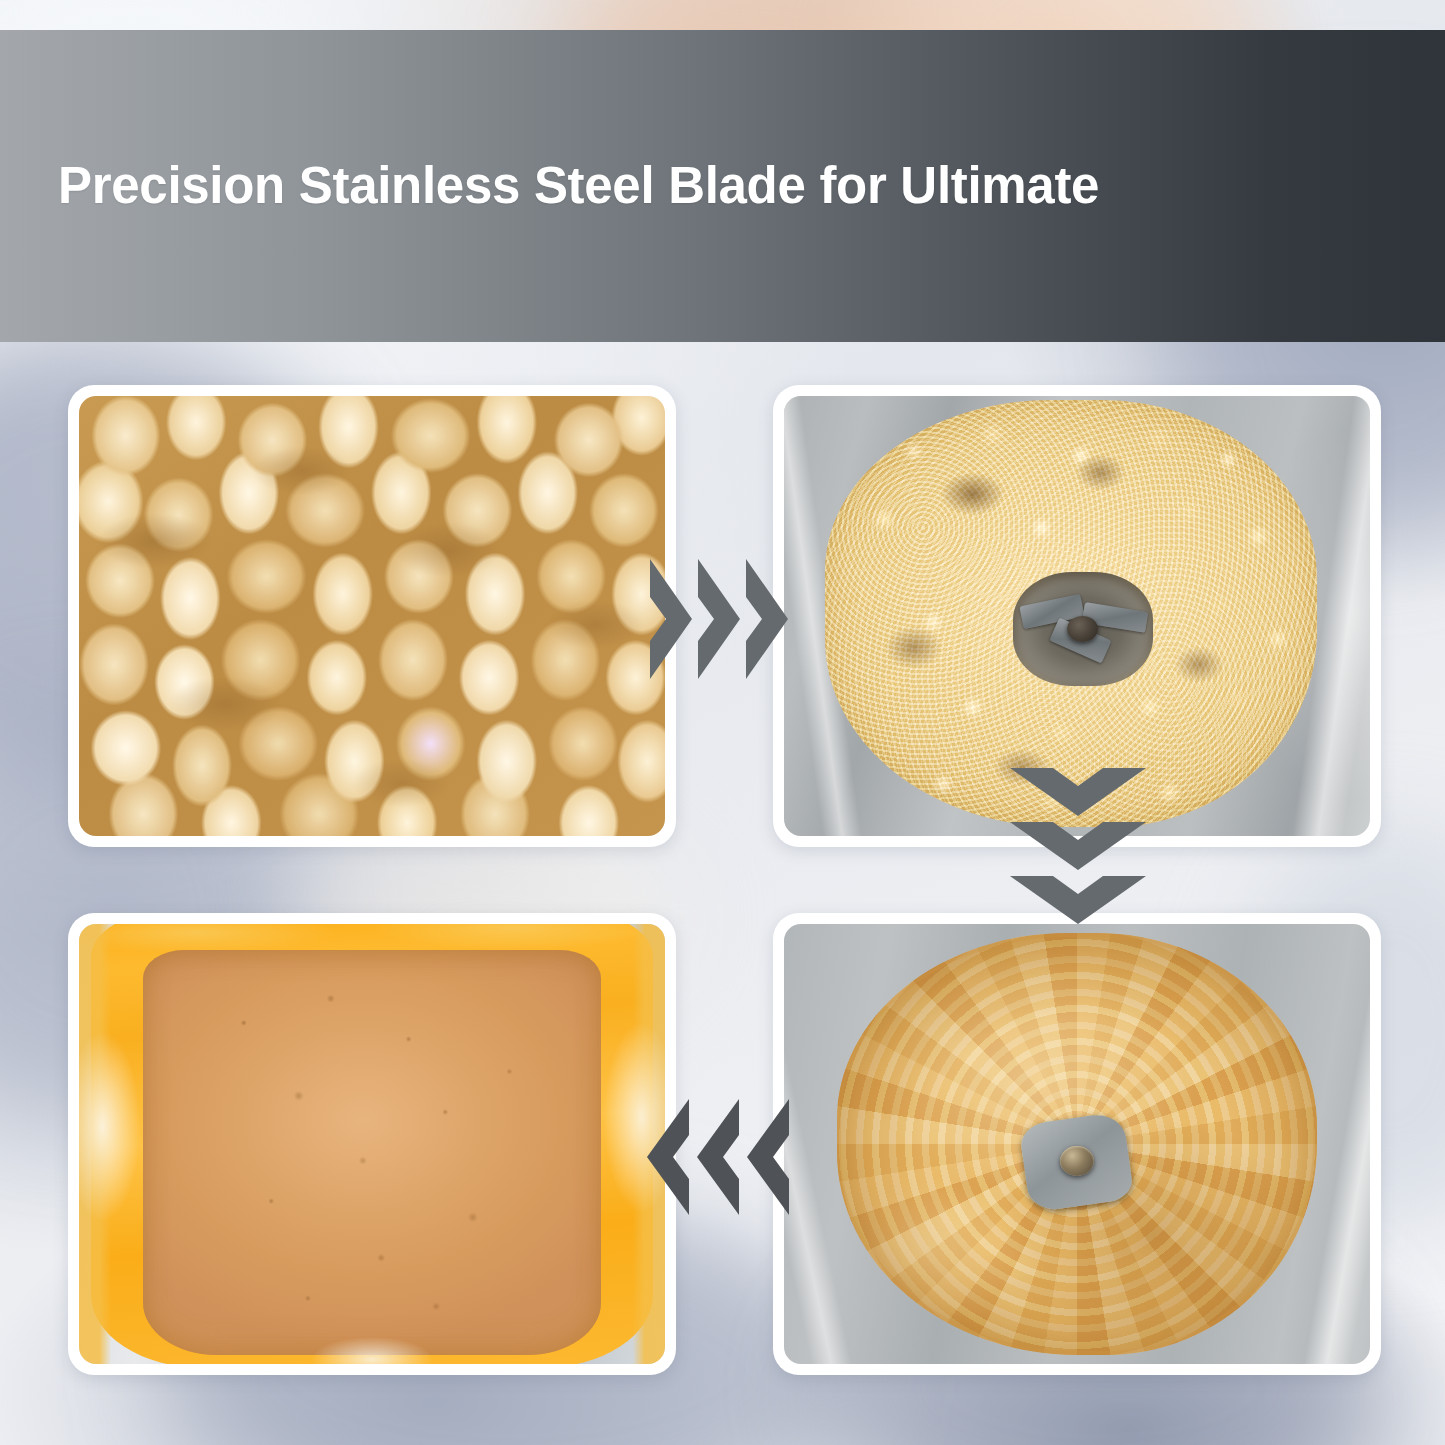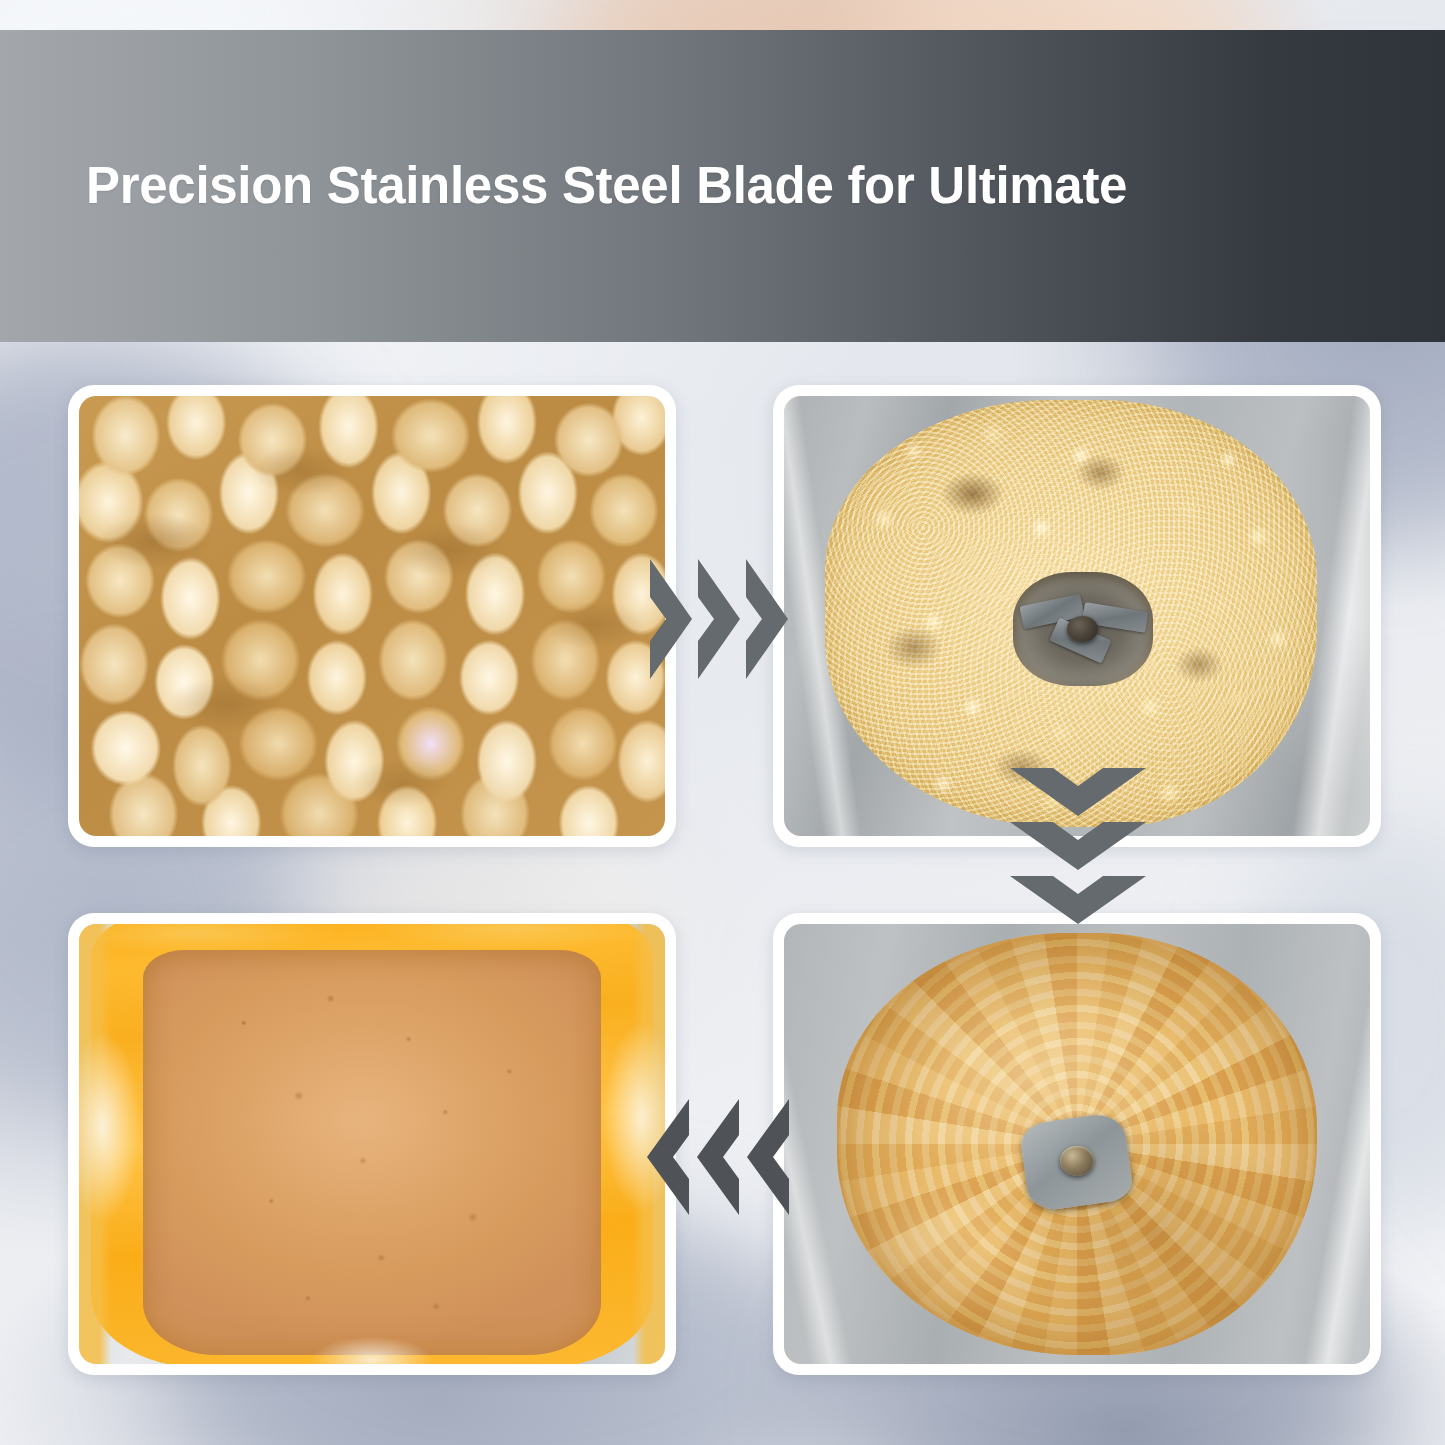--- a/index.html
+++ b/index.html
@@ -47,21 +47,20 @@
     padding-left:58px; padding-right:40px;
   }
   .banner-title{
     color:#ffffff;
     font-size:51px;
     font-weight:bold;
     line-height:1.32;
     letter-spacing:-0.3px;
     max-width:1330px;
     text-shadow:0 1px 2px rgba(0,0,0,.10);
-    margin-left:28px;
   }
 
   
   .panel{
     position:absolute;
     background:#ffffff;
     border-radius:26px;
     padding:11px;
     box-shadow:0 4px 16px rgba(80,90,110,.17);
   }

